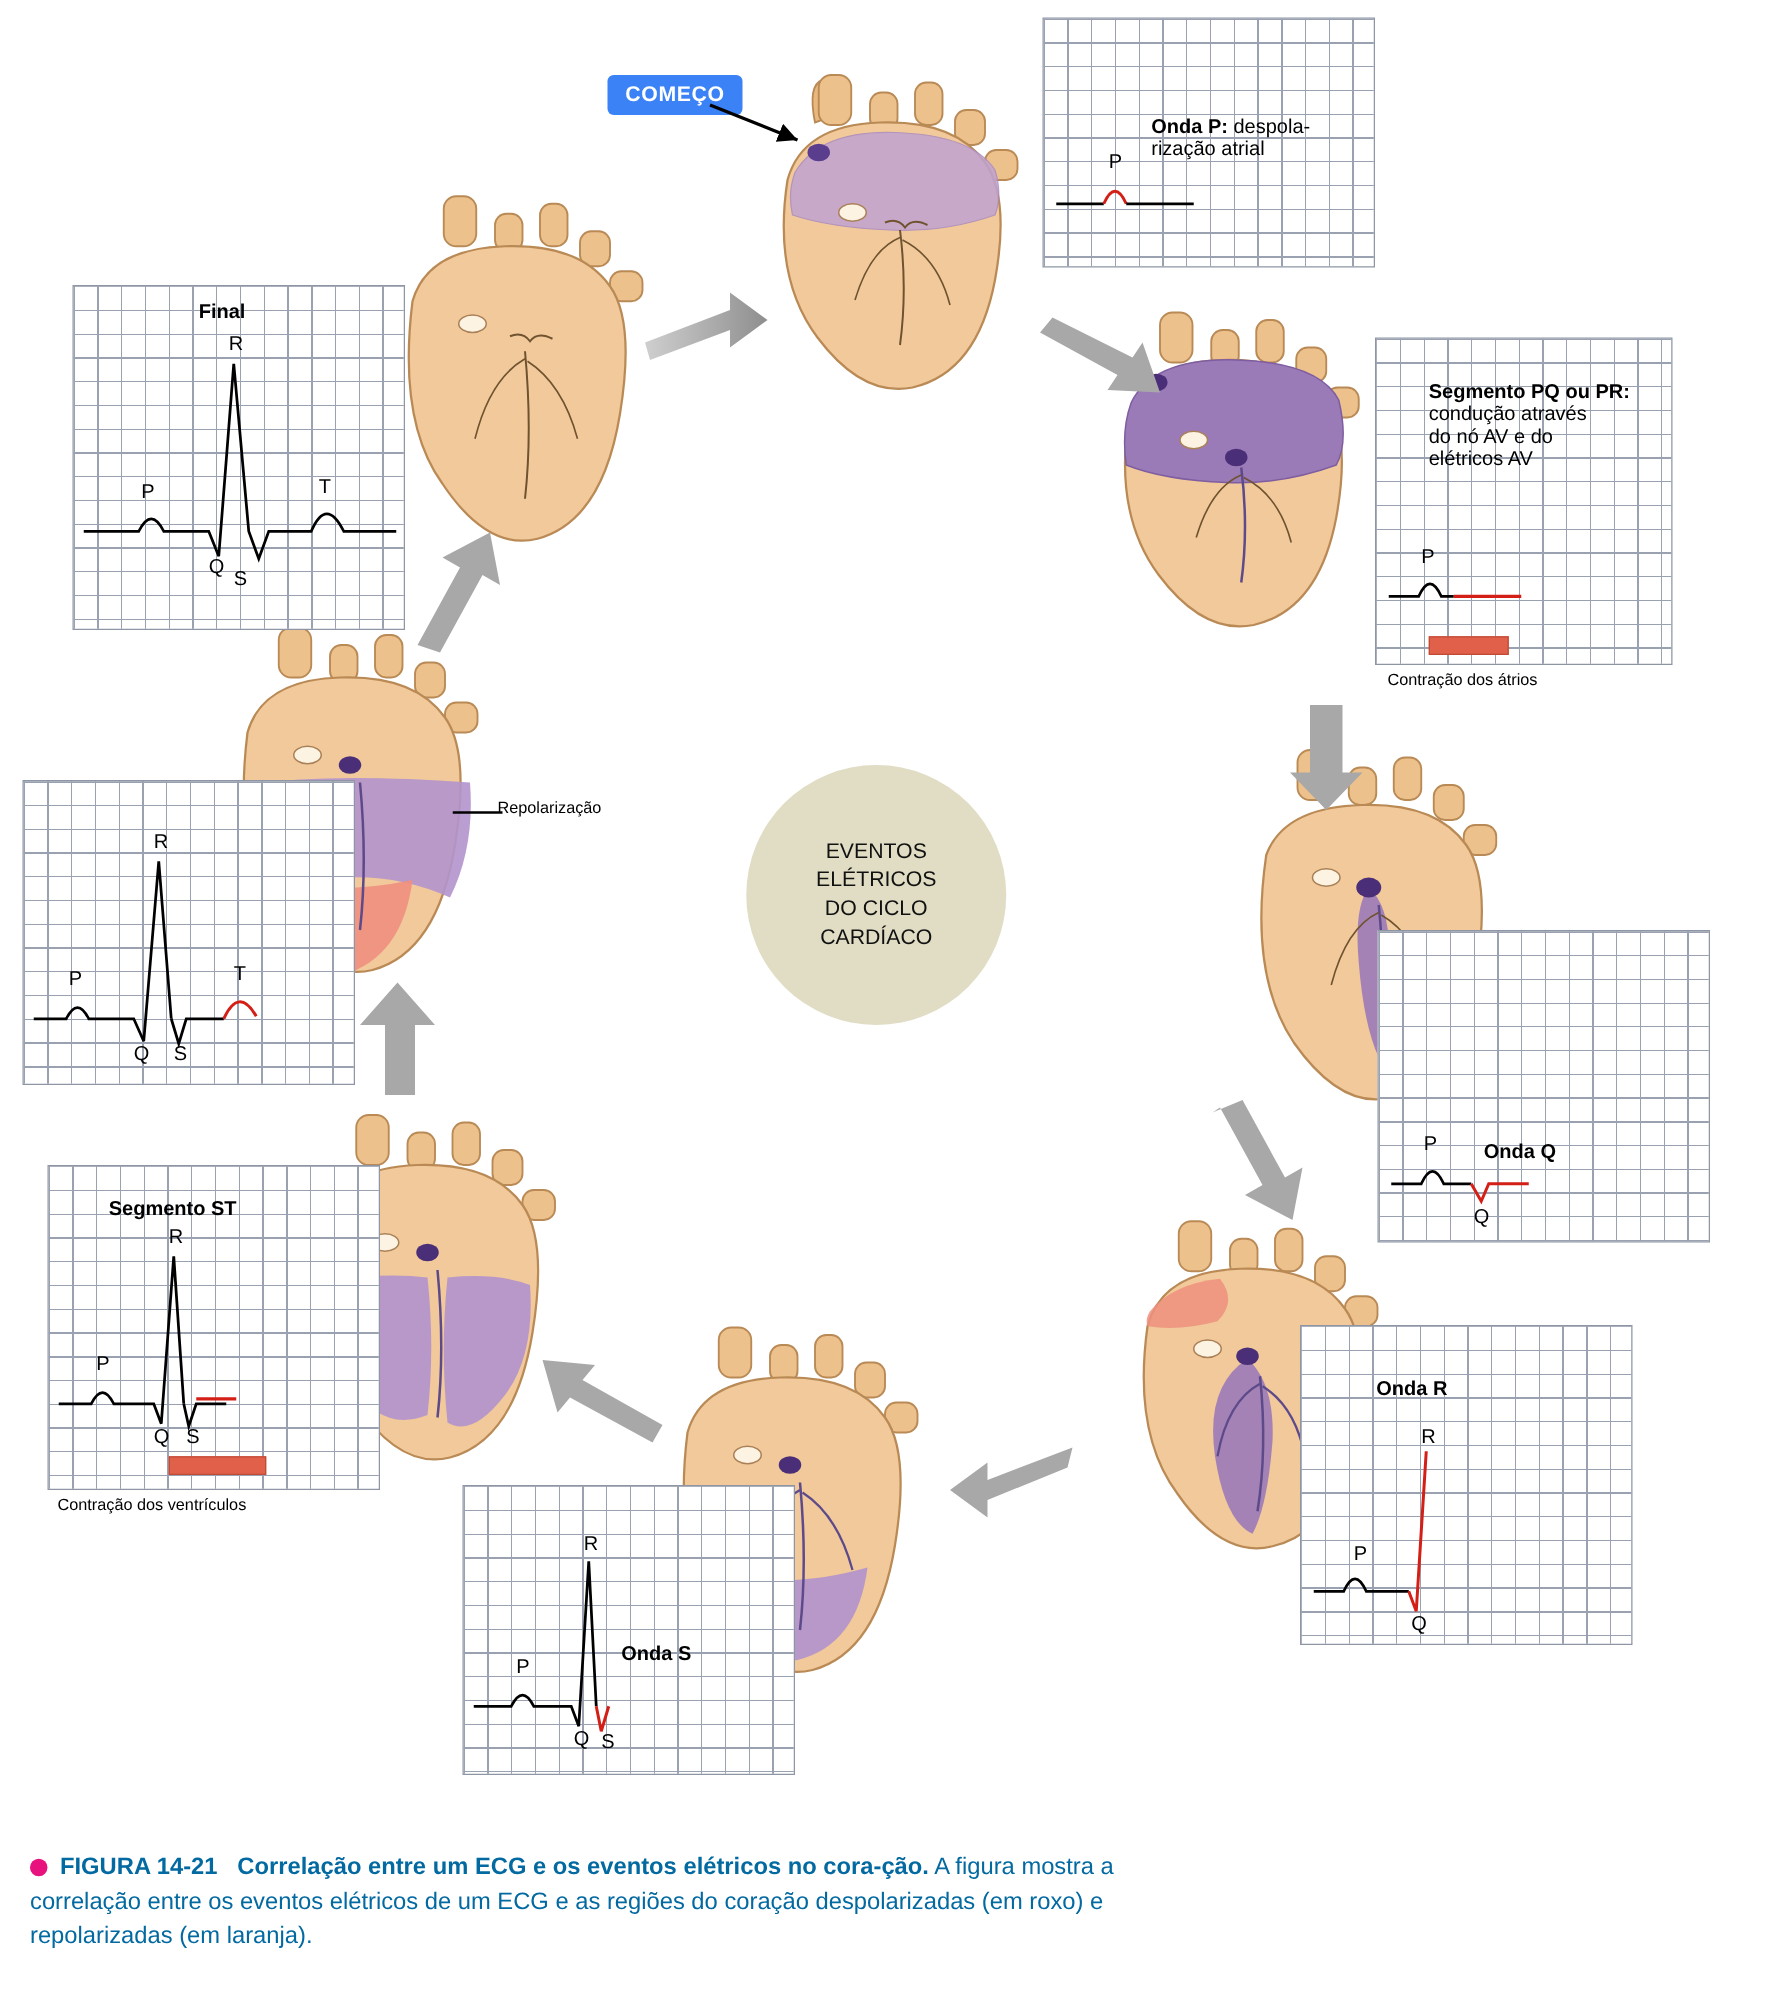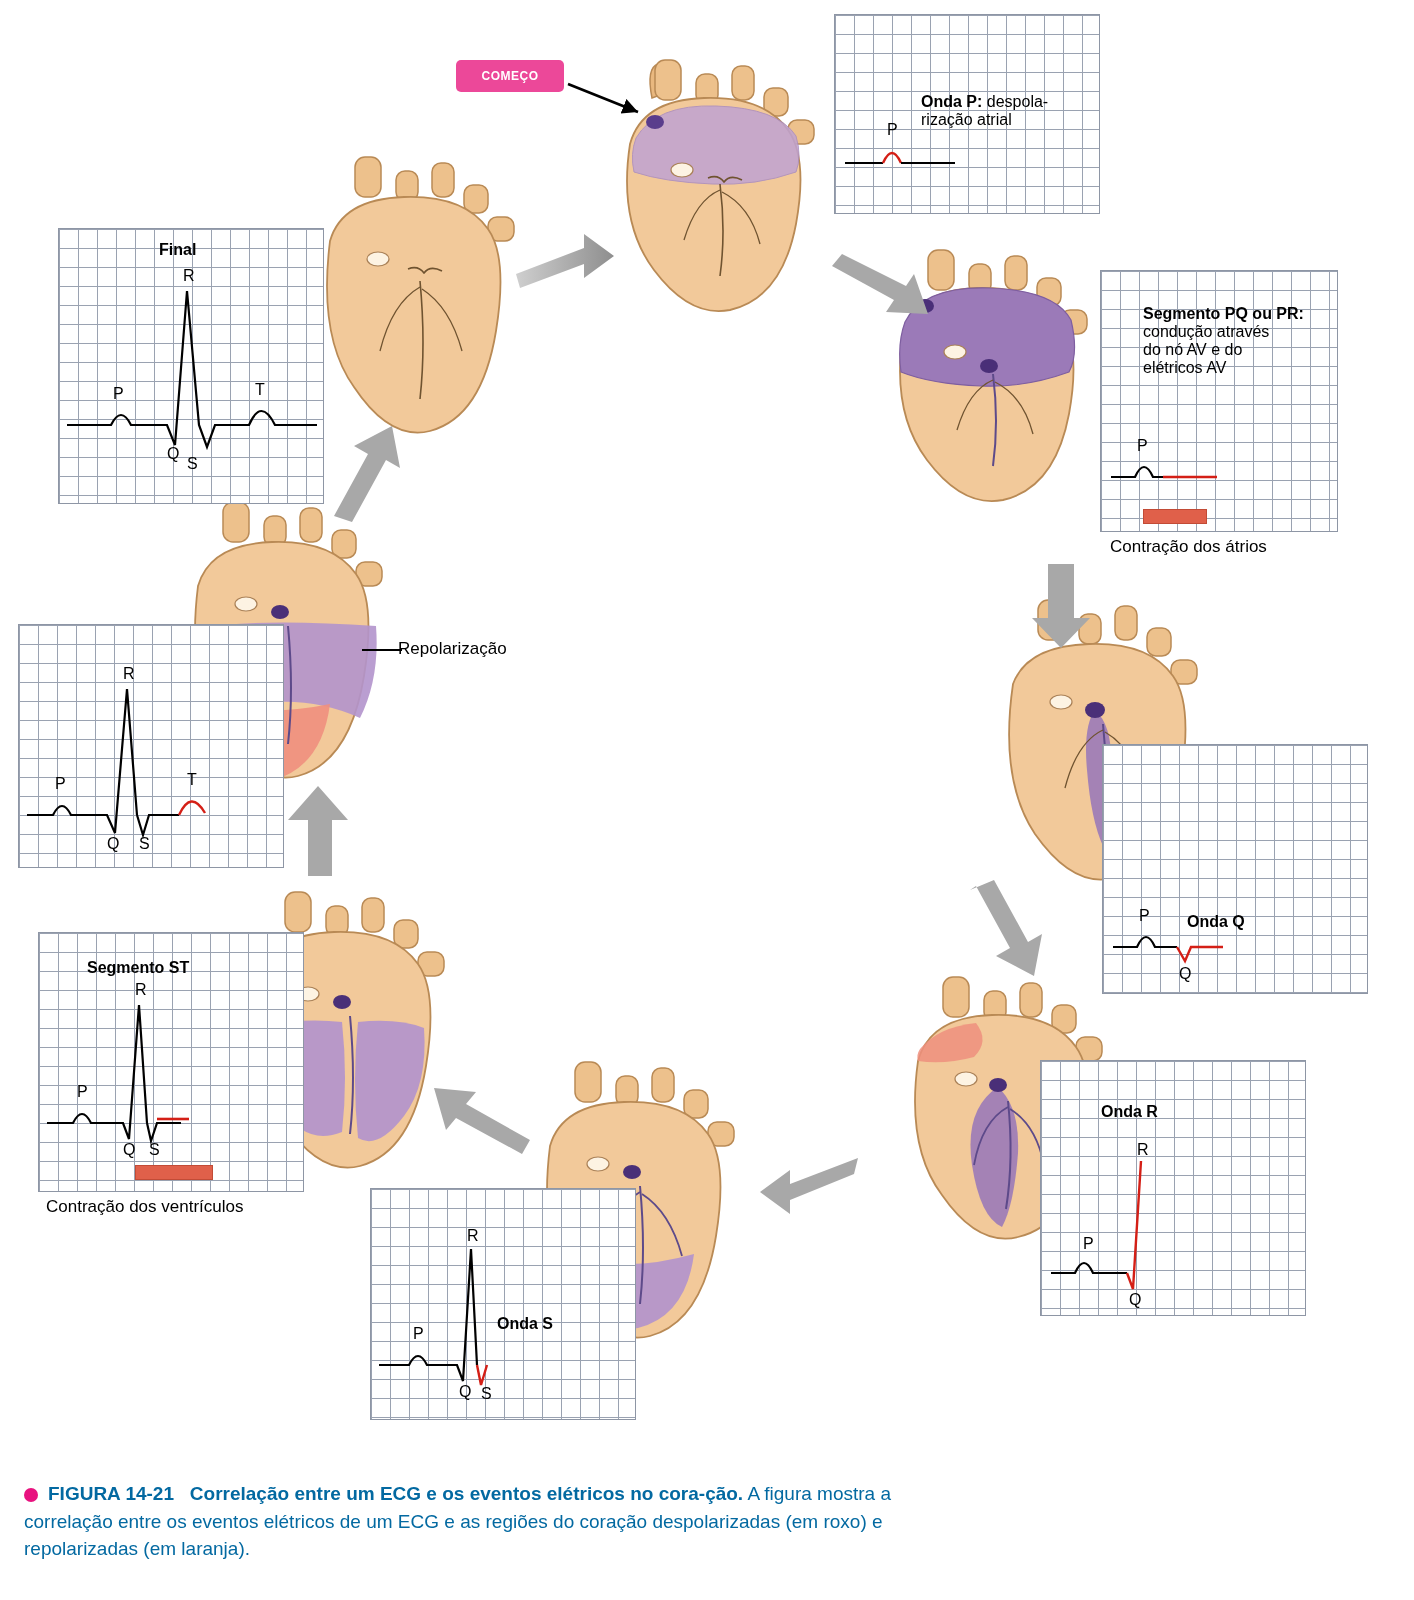--- a/index.html
+++ b/index.html
@@ -1,21 +1,21 @@
 <!DOCTYPE html>
 <html><head>
 <meta charset="utf-8">
 <style>
   html,body{margin:0;padding:0;background:#ffffff;}
   body{font-family:"Liberation Sans", sans-serif; color:#000;}
   #page{position:relative;width:1414px;height:1600px;overflow:hidden;background:#fff;}
 
   
   .abs{position:absolute;}
-  .lbl{font-size:17px;line-height:1.25;}
+  .lbl{font-size:13px;line-height:1.25;}
   .bold{font-weight:bold;}
 
   
   .ecg{
     position:absolute;
     background:
       repeating-linear-gradient(to right, #9aa2b1 0 1px, transparent 1px 19px),
       repeating-linear-gradient(to bottom, #9aa2b1 0 1px, transparent 1px 19px),
       #ffffff;
     border:1px solid #8e96a5;
@@ -30,42 +30,50 @@
 
   
   #center-circle{
     position:absolute;left:597px;top:612px;width:208px;height:208px;border-radius:50%;
     background:#e0ddc4;display:flex;align-items:center;justify-content:center;
   }
   #center-circle div{font-size:17px;line-height:1.35;text-align:center;color:#111;}
 
   
   #begin-badge{
-    position:absolute;left:456px;top:60px;width:108px;height:32px;background:#ec4899;
-    border-radius:5px;color:#fff;font-weight:bold;font-size:12px;
+    position:absolute;left:486px;top:60px;width:108px;height:32px;background:#3b82f6;
+    border-radius:5px;color:#fff;font-weight:bold;font-size:17px;
     display:flex;align-items:center;justify-content:center;letter-spacing:.5px;
   }
 
   
   .arrow{position:absolute;}
 
   
   #caption{position:absolute;left:24px;top:1480px;width:910px;font-size:19px;line-height:1.45;color:#0369a1;}
   #caption .dot{display:inline-block;width:14px;height:14px;border-radius:50%;background:#e8127f;margin-right:10px;vertical-align:middle;}
   #caption b{font-weight:bold;}
 
   
   .heart{position:absolute;}
   .heart svg{display:block;overflow:visible;}
 </style>
 </head>
 <body>
 
 <div id="page">
 
+  <div id="center-circle">
+    <div>
+      <span>EVENTOS</span><br>
+      <span>ELÉTRICOS</span><br>
+      <span>DO CICLO</span><br>
+      <span>CARDÍACO</span>
+    </div>
+  </div>
 
   <div id="begin-badge">COMEÇO</div>
   <svg class="abs" style="left:566px;top:78px;" width="100" height="48">
     <defs>
         <marker id="mkblack" markerWidth="8" markerHeight="8" refX="6" refY="3" orient="auto">
       <path d="M0,0 L6,3 L0,6 z" fill="#000"></path>
         </marker>
       </defs>
     <line x1="2" y1="6" x2="72" y2="34" stroke="#000" stroke-width="2.6" marker-end="url(#mkblack)"></line>
   </svg>

